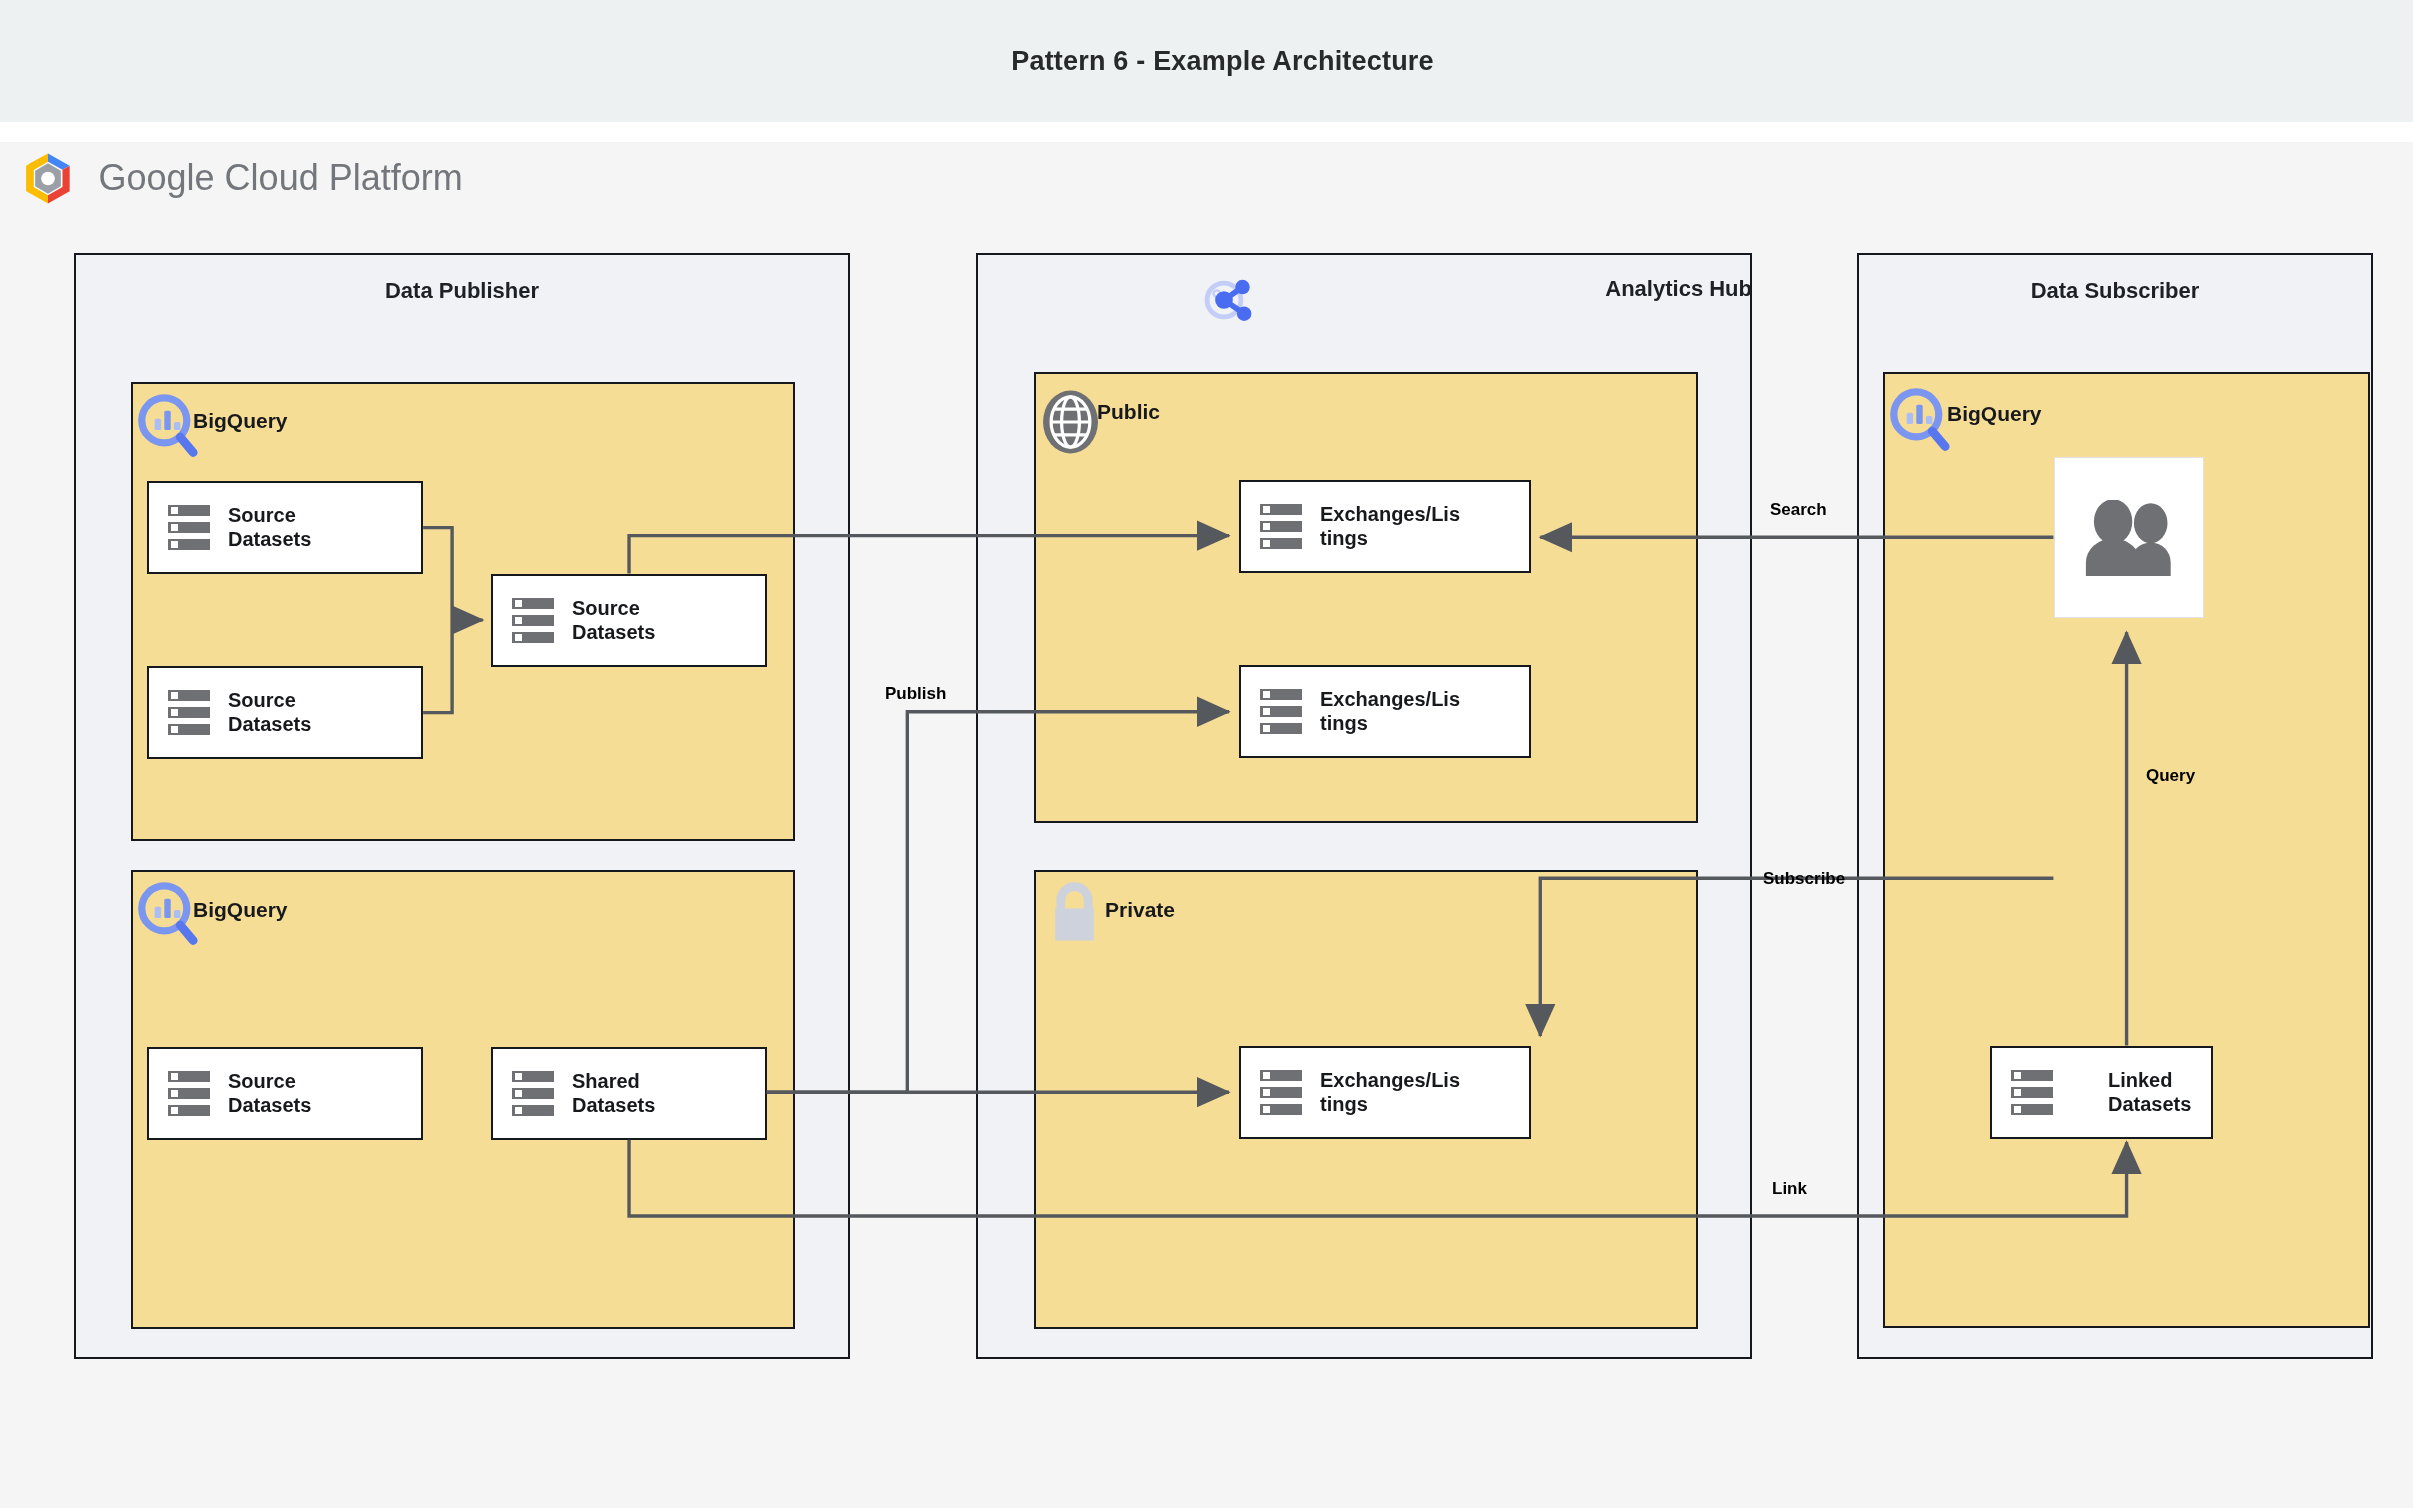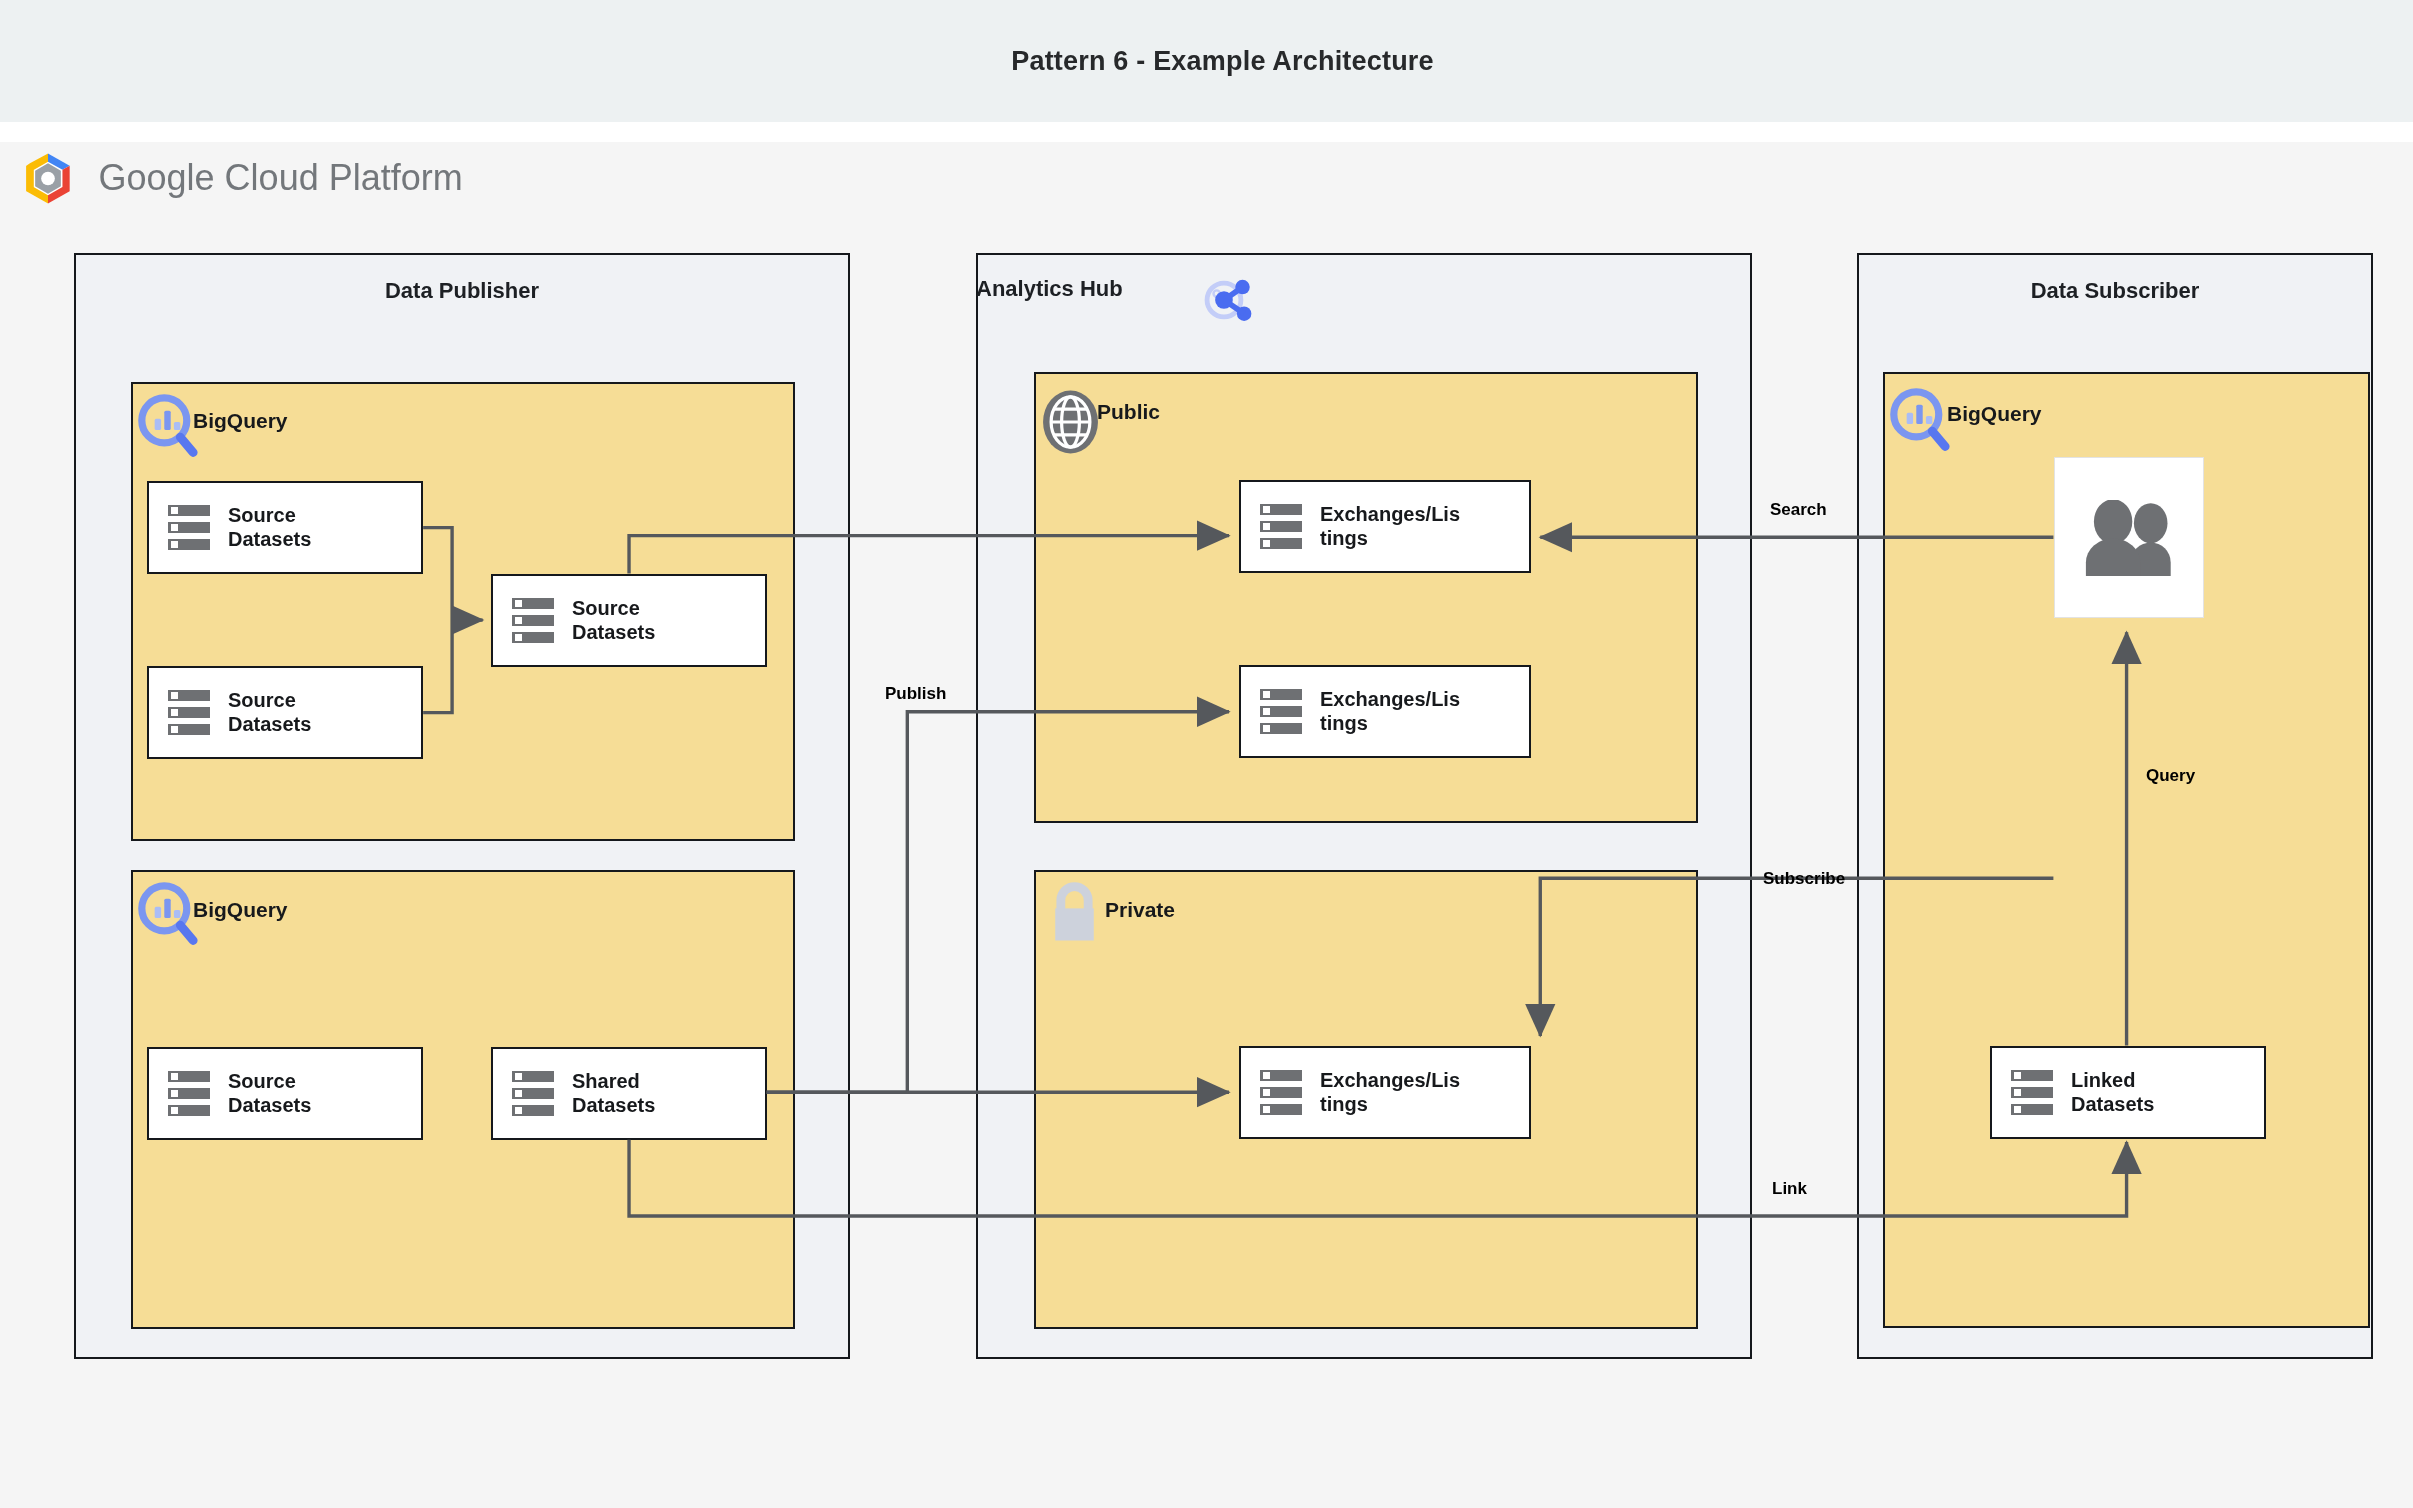--- a/index.html
+++ b/index.html
@@ -211,21 +211,21 @@
   <div class="zone" style="left:976px; top:253px; width:776px; height:1106px;"></div>
   <svg style="position:absolute; left:1199px; top:271px; width:58px; height:58px;" viewBox="0 0 72 72">
     <circle cx="31" cy="36" r="21" fill="none" stroke="#c3cdf8" stroke-width="6"></circle>
     <circle cx="22" cy="28" r="4" fill="none" stroke="#c3cdf8" stroke-width="3"></circle>
     <circle cx="31" cy="36" r="11" fill="#4a6cf0"></circle>
     <circle cx="54" cy="20" r="9" fill="#4a6cf0"></circle>
     <circle cx="56" cy="53" r="9" fill="#4a6cf0"></circle>
     <line x1="31" y1="36" x2="54" y2="20" stroke="#4a6cf0" stroke-width="7"></line>
     <line x1="31" y1="36" x2="56" y2="53" stroke="#4a6cf0" stroke-width="7"></line>
   </svg>
-  <div class="zone-title" style="left:976px; top:276px; width:776px; text-align:left;">Analytics Hub</div>
+  <div class="zone-title" style="left:976px; top:276px; width:776px; text-align:right;">Analytics Hub</div>
 
   <div class="ybox" style="left:1034px; top:372px; width:664px; height:451px;"></div>
   <svg style="position:absolute; left:1039px; top:388px; width:63px; height:68px;" viewBox="0 0 78 84">
     <ellipse cx="39" cy="42" rx="34" ry="39" fill="#6e7073"></ellipse>
     <ellipse cx="39" cy="42" rx="24" ry="31" fill="none" stroke="#ffffff" stroke-width="4"></ellipse>
     <ellipse cx="39" cy="42" rx="11" ry="31" fill="none" stroke="#ffffff" stroke-width="4"></ellipse>
     <line x1="15" y1="42" x2="63" y2="42" stroke="#ffffff" stroke-width="4"></line>
     <line x1="19" y1="26" x2="59" y2="26" stroke="#ffffff" stroke-width="4"></line>
     <line x1="19" y1="58" x2="59" y2="58" stroke="#ffffff" stroke-width="4"></line>
   </svg>
@@ -287,21 +287,21 @@
 
   <div class="users-card" style="left:2054px; top:457px; width:150px; height:161px;">
     <svg width="101" height="76" viewBox="0 0 125 95">
       <ellipse cx="42" cy="27" rx="24" ry="28" fill="#6e7073"></ellipse>
       <ellipse cx="89" cy="29" rx="21" ry="25" fill="#6e7073"></ellipse>
       <path d="M64 95 V78 a25 25 0 0 1 25 -25 a25 25 0 0 1 25 25 V95 Z" fill="#6e7073"></path>
       <path d="M8 95 V78 a34 30 0 0 1 34 -30 a34 30 0 0 1 34 30 V95 Z" fill="#6e7073"></path>
     </svg>
   </div>
 
-  <div class="card" style="left:1990px; top:1046px; width:276px; height:93px;">
+  <div class="card" style="left:1990px; top:1046px; width:223px; height:93px;gap:37px;">
     <span class="ds-icon">
         <i></i>
         <i></i>
         <i></i>
       </span>
     <span class="card-label">
       <span>Linked</span><br><span>Datasets</span>
     </span>
   </div>
 

